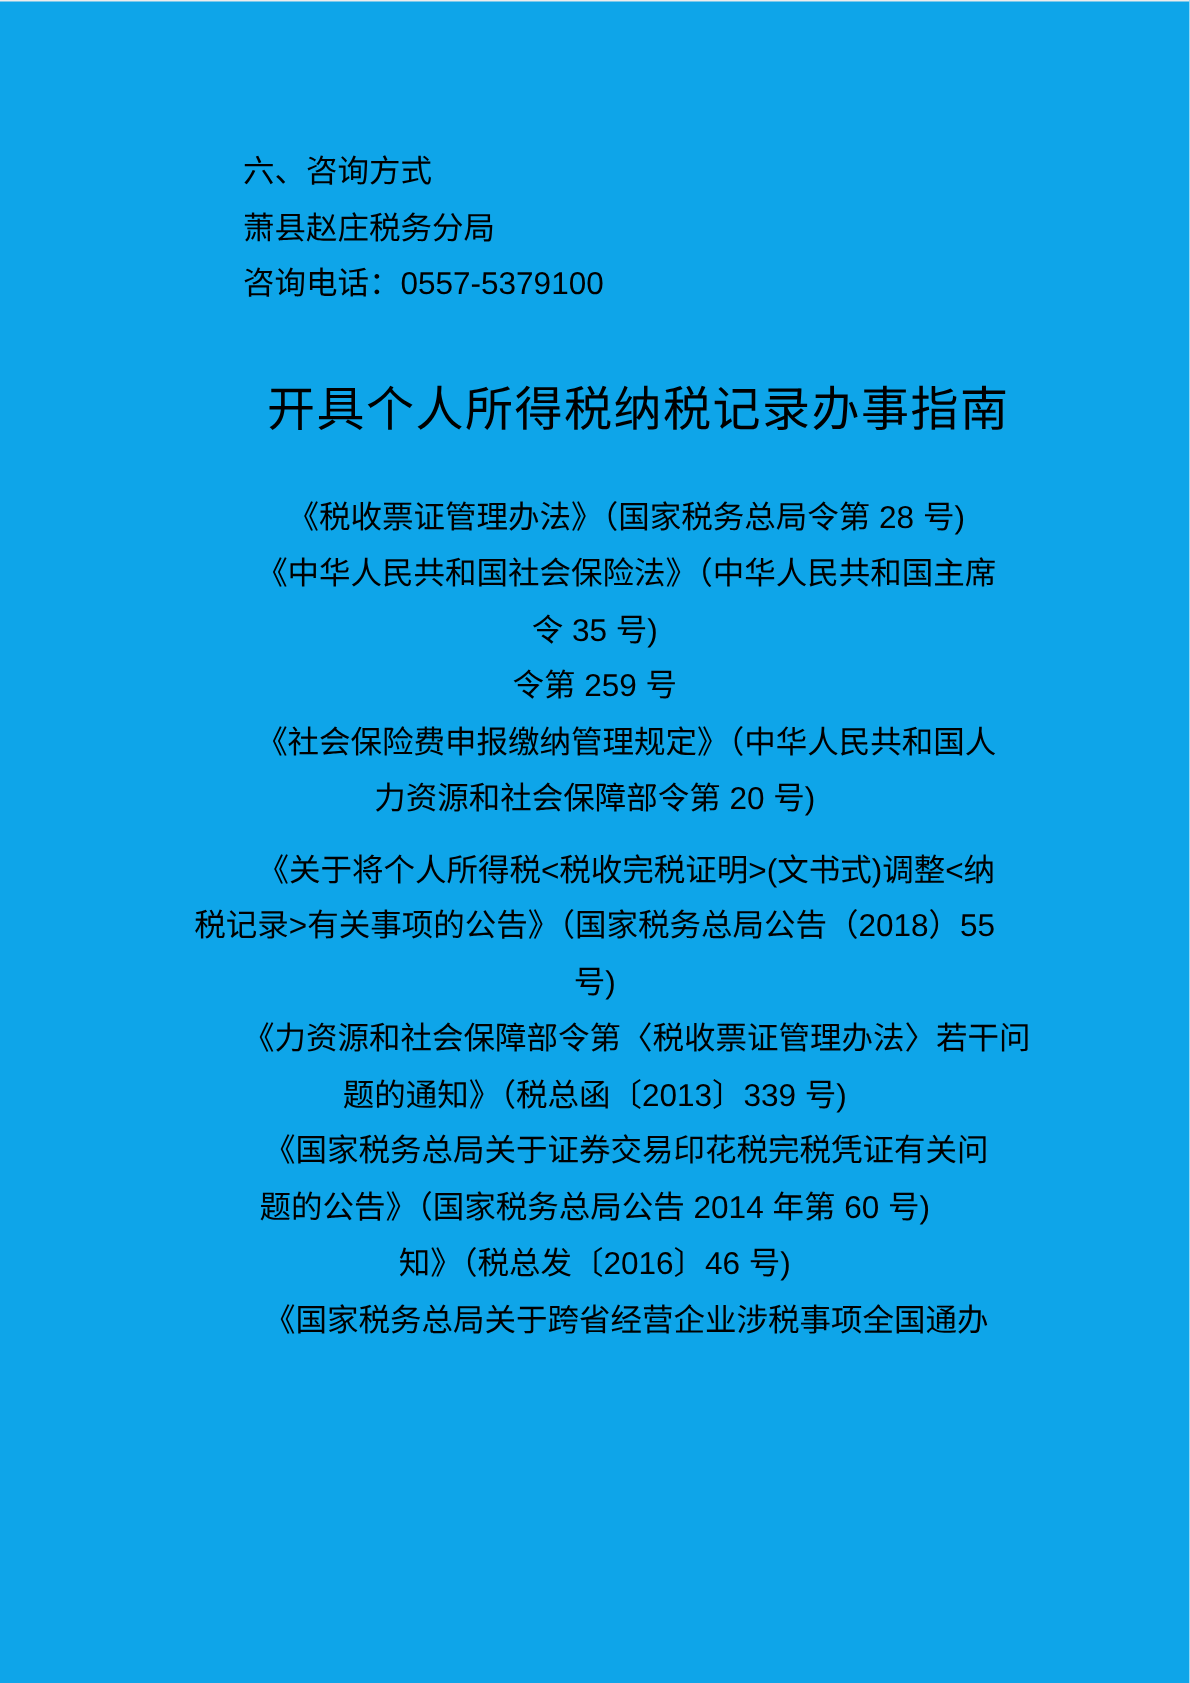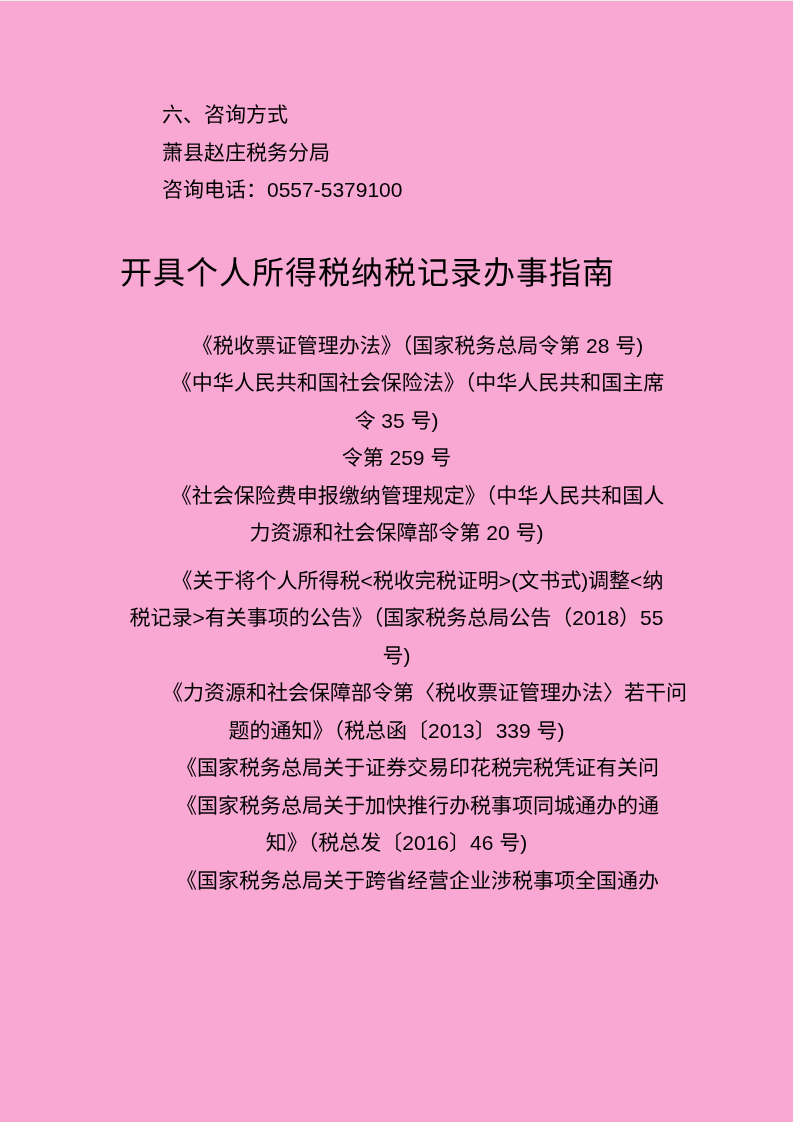--- a/index.html
+++ b/index.html
@@ -4,21 +4,21 @@
 <style>
   html, body {
     margin: 0;
     padding: 0;
     background: #ffffff;
   }
   .page {
     position: relative;
     width: 793px;
     height: 1122px;
-    background: #f9a8d4;
+    background: #0ea5e9;
     overflow: hidden;
     box-sizing: border-box;
     border-top: 1px solid #ececec;
   }
   .content {
     box-sizing: border-box;
     padding: 95px 120px 0 120px;
     font-family: "Liberation Sans", sans-serif;
     font-size: 21px;
     line-height: 37.5px;
@@ -41,20 +41,21 @@
     text-indent: 42px;
   }
   .doc-title {
     font-size: 32px;
     line-height: 47px;
     font-weight: normal;
     letter-spacing: 1px;
     margin: 41px 0 30px 0 !important;
     padding-left: 88px;
     white-space: nowrap;
+    text-align: right;
   }
   .ref.gap {
     margin-top: 10px !important;
   }
 </style>
 </head>
 <body>
 
 <div class="page">
   <div class="content">
@@ -90,24 +91,24 @@
       <span class="ln">号)</span>
     </p>
 
     <p class="ref">
       <span class="ln first">《力资源和社会保障部令第〈税收票证管理办法〉若干问</span>
       <span class="ln">题的通知》（税总函〔2013〕339 号)</span>
     </p>
 
     <p class="ref">
       <span class="ln first">《国家税务总局关于证券交易印花税完税凭证有关问</span>
+      <span class="ln">题的公告》（国家税务总局公告 2014 年第 60 号)</span>
     </p>
 
     <p class="ref">
-      <span class="ln first">《国家税务总局关于加快推行办税事项同城通办的通</span>
       <span class="ln">知》（税总发〔2016〕46 号)</span>
     </p>
 
     <p class="ref">
       <span class="ln first">《国家税务总局关于跨省经营企业涉税事项全国通办</span>
     </p>
 
   </div>
 </div>
 

